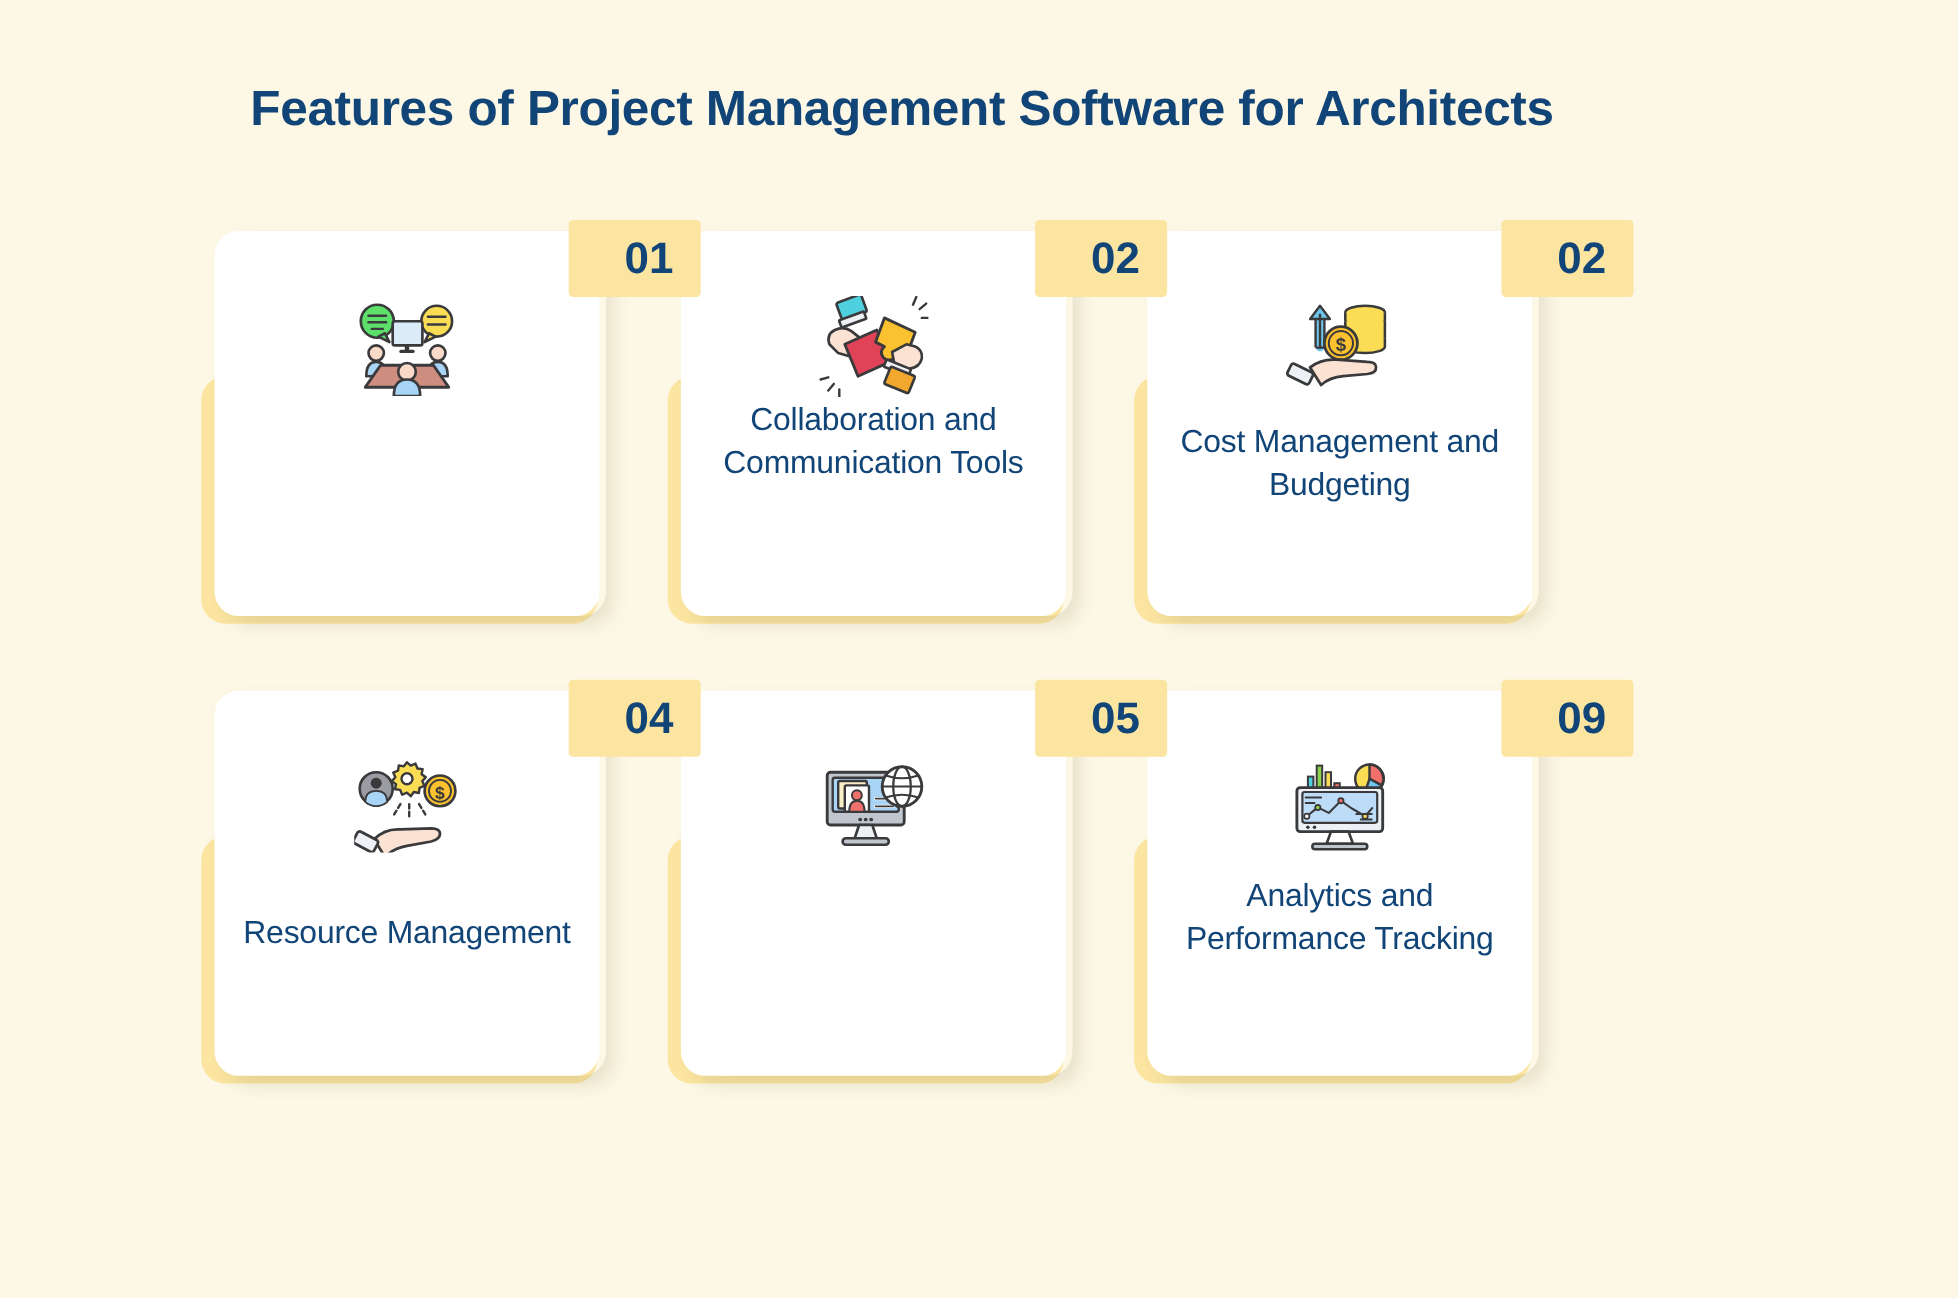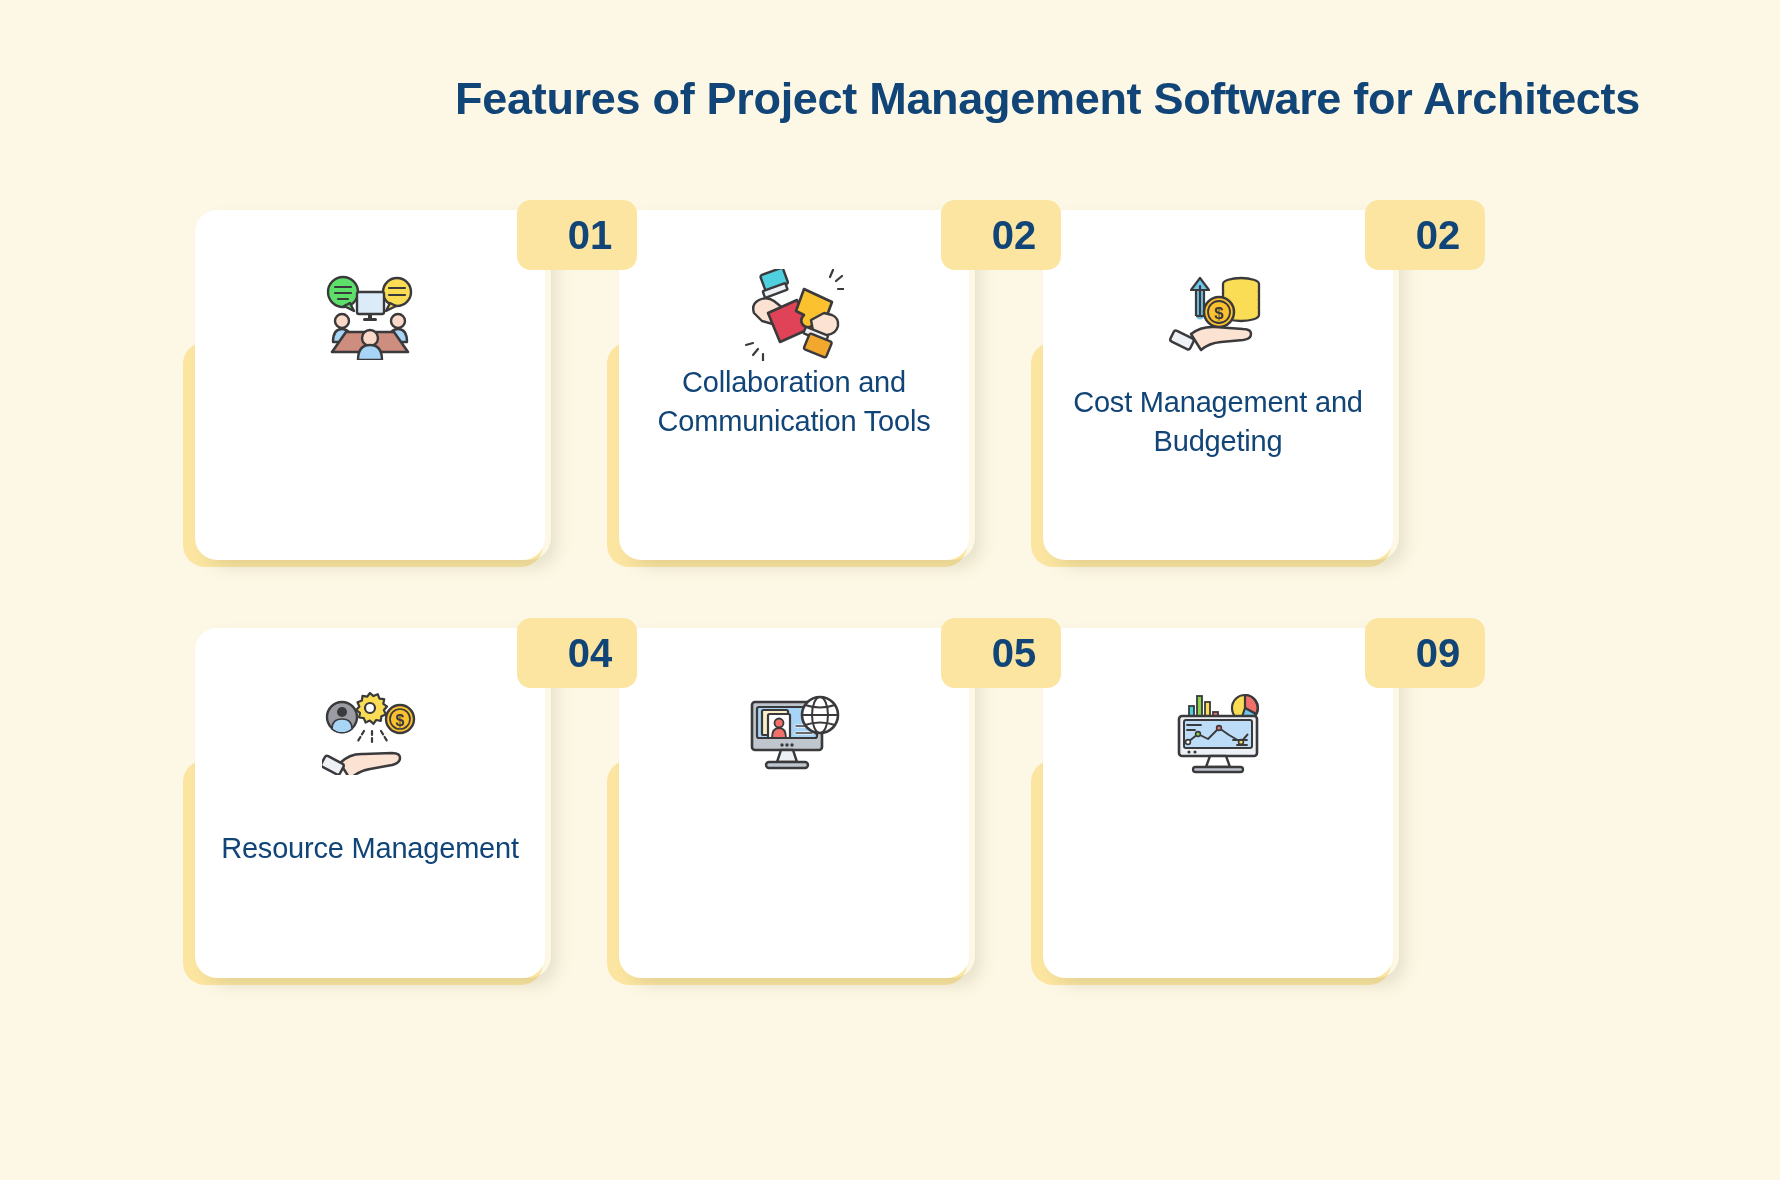--- a/index.html
+++ b/index.html
@@ -19,21 +19,21 @@
     width: 1780px;
     height: 1180px;
   }
 
   
   .title-wrap {
     position: absolute;
     left: 0;
     top: 74px;
     width: 1640px;
-    text-align: right;
+    text-align: center;
   }
   .page-title {
     display: inline-block;
     font-size: 45px;
     font-weight: bold;
     color: #114477;
     letter-spacing: -0.3px;
     line-height: 1.1;
     white-space: nowrap;
   }
@@ -92,21 +92,21 @@
     z-index: 2;
   }
 
   .badge {
     position: absolute;
     right: -27px;
     top: 0px;
     width: 120px;
     height: 70px;
     background: #FBE5A1;
-    border-radius: 14px;
+    border-radius: 4px;
     z-index: 3;
     display: flex;
     align-items: center;
     justify-content: center;
   }
   .badge-num {
     font-size: 40px;
     font-weight: bold;
     color: #114477;
     line-height: 1;
@@ -371,16 +371,17 @@
           <line x1="16" y1="40" x2="24" y2="40" stroke="#3A3A3C" stroke-width="1.8" stroke-linecap="round"></line>
           <line x1="62" y1="50" x2="76" y2="50" stroke="#3A3A3C" stroke-width="1.8" stroke-linecap="round"></line>
           <line x1="66" y1="55" x2="76" y2="55" stroke="#3A3A3C" stroke-width="1.8" stroke-linecap="round"></line>
           <circle cx="18" cy="62" r="1.6" fill="#3A3A3C"></circle>
           <circle cx="24" cy="62" r="1.6" fill="#3A3A3C"></circle>
 
           <path d="M39 66 l-4 11 h24 l-4 -11 Z" fill="#FFFFFF" stroke="#3A3A3C" stroke-width="2.4" stroke-linejoin="round"></path>
           <rect x="22" y="77" width="50" height="5" rx="2.5" fill="#BFC6CE" stroke="#3A3A3C" stroke-width="2.3"></rect>
         </svg>
       </div>
+      <div class="card-label lines3">Analytics and Performance Tracking</div>
     </div>
 
   </div>
 </div>
 
 </body></html>

